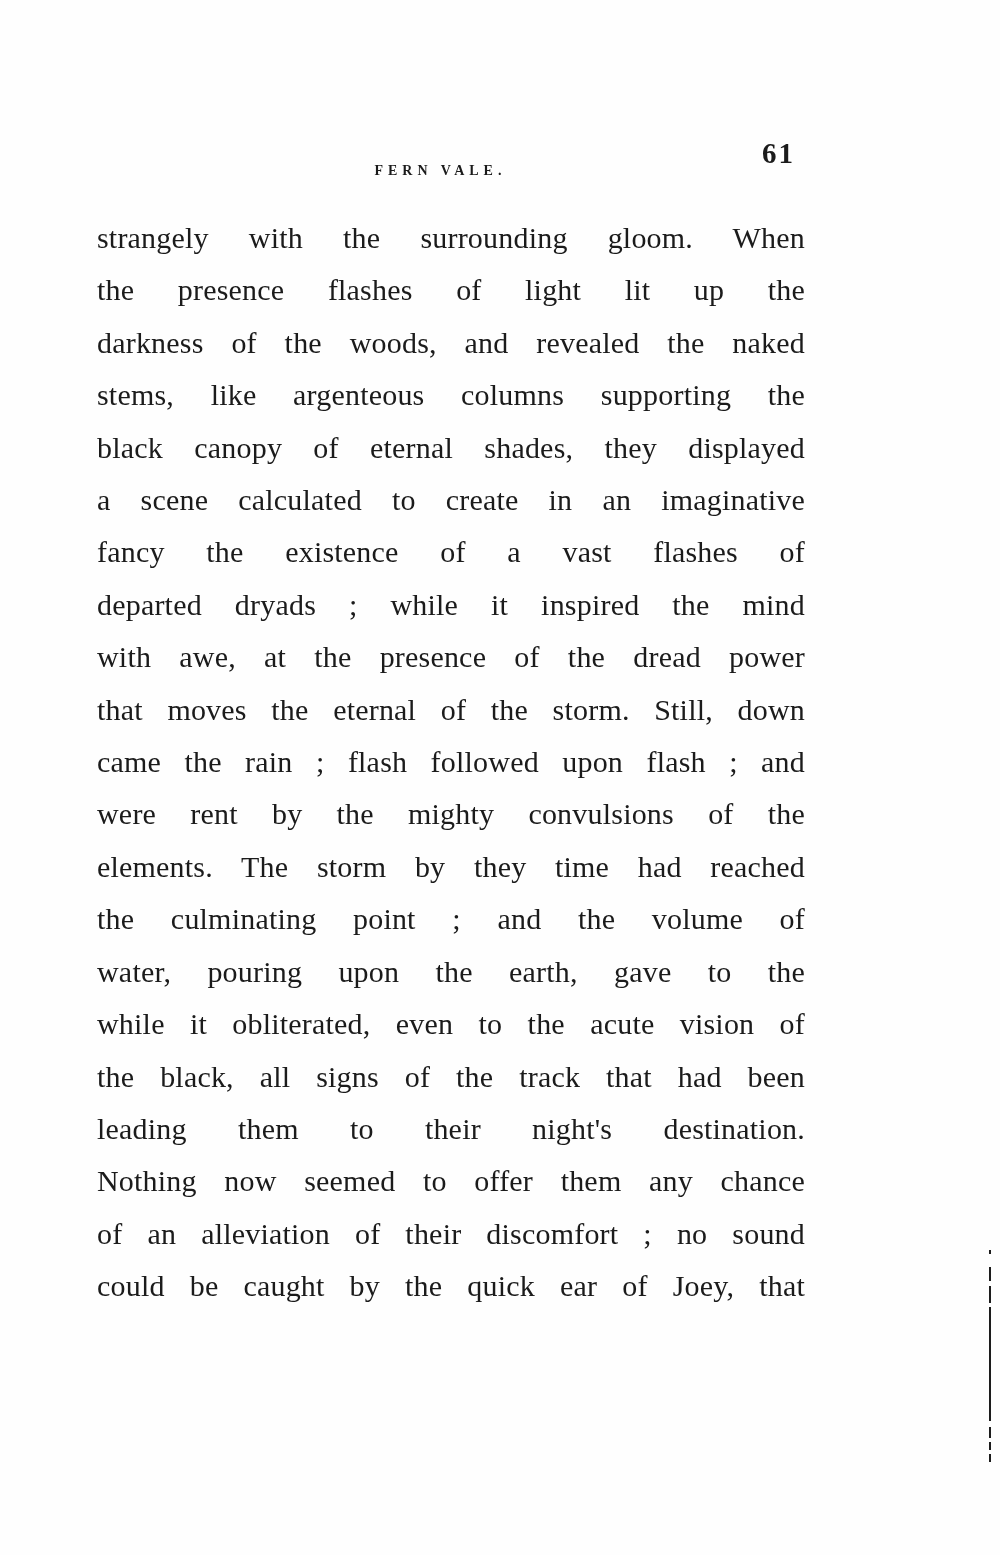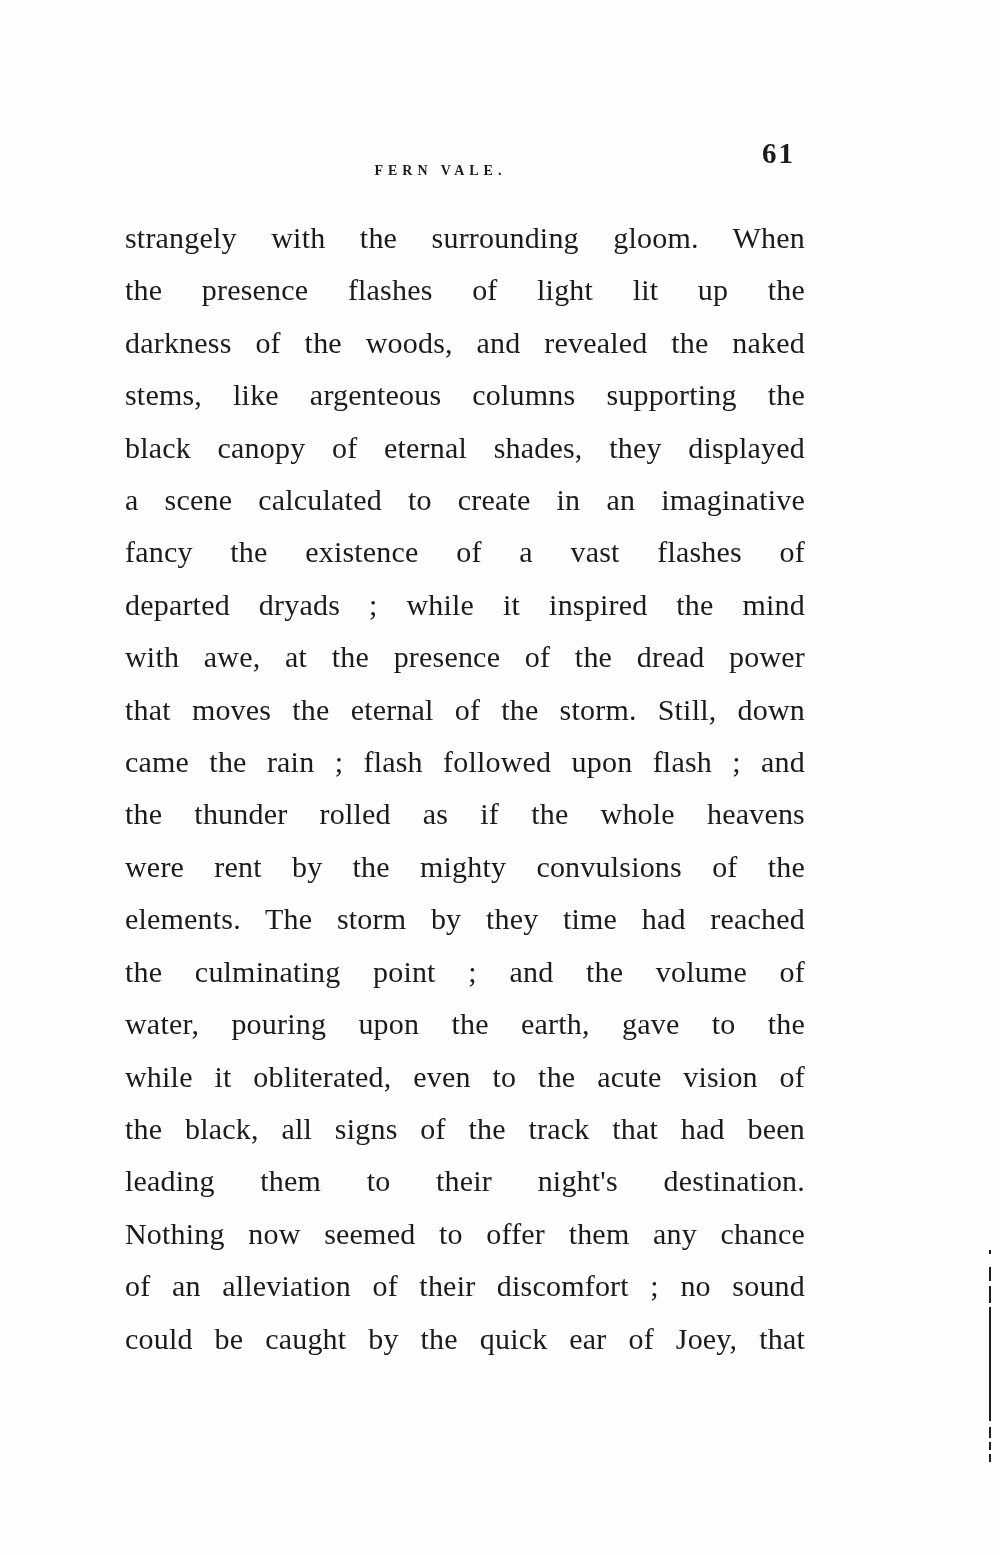--- a/index.html
+++ b/index.html
@@ -49,21 +49,20 @@
     width: 708px;
   }
   .body-text .line {
     text-align: justify;
     text-align-last: justify;
     -moz-text-align-last: justify;
     font-size: 30px;
     line-height: 52.4px;
     white-space: normal;
     letter-spacing: 0.2px;
-    margin-left: 28px;
   }
   
   .margin-rule {
     position: absolute;
     left: 989px;
     top: 1250px;
     width: 2px;
     height: 212px;
     background: linear-gradient(
       to bottom,
@@ -92,21 +91,20 @@
       <div class="line">the presence flashes of light lit up the</div>
       <div class="line">darkness of the woods, and revealed the naked</div>
       <div class="line">stems, like argenteous columns supporting the</div>
       <div class="line">black canopy of eternal shades, they displayed</div>
       <div class="line">a scene calculated to create in an imaginative</div>
       <div class="line">fancy the existence of a vast flashes of</div>
       <div class="line">departed dryads ; while it inspired the mind</div>
       <div class="line">with awe, at the presence of the dread power</div>
       <div class="line">that moves the eternal of the storm.  Still, down</div>
       <div class="line">came the rain ; flash followed upon flash ; and</div>
-      <div class="line">the thunder rolled as if the whole heavens</div>
       <div class="line">were rent by the mighty convulsions of the</div>
       <div class="line">elements.  The storm by they time had reached</div>
       <div class="line">the culminating point ; and the volume of</div>
       <div class="line">water, pouring upon the earth, gave to the</div>
       <div class="line">while it obliterated, even to the acute vision of</div>
       <div class="line">the black, all signs of the track that had been</div>
       <div class="line">leading them to their night's destination.</div>
       <div class="line">Nothing now seemed to offer them any chance</div>
       <div class="line">of an alleviation of their discomfort ;  no sound</div>
       <div class="line">could be caught by the quick ear of Joey, that</div>

